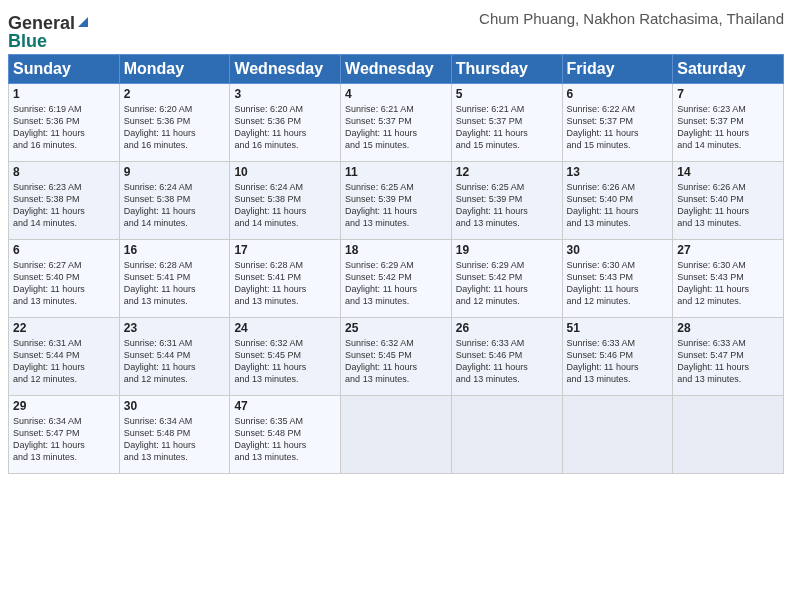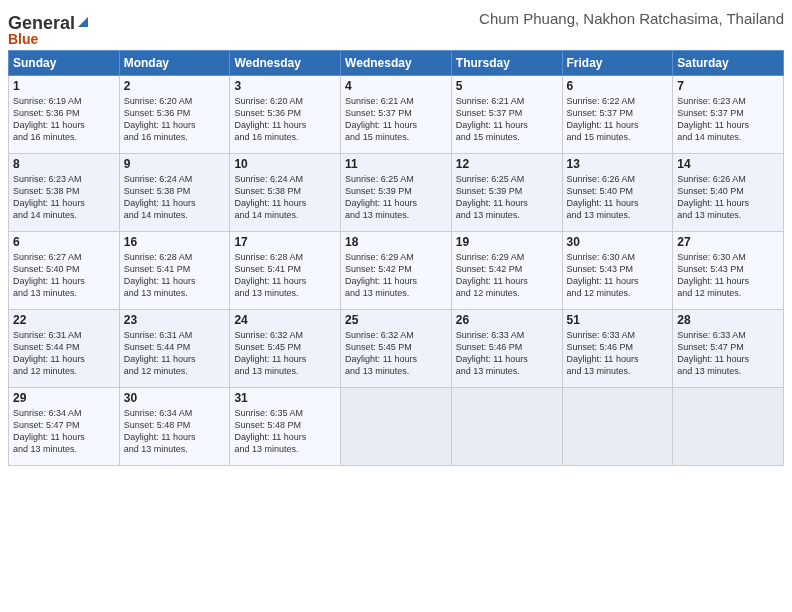--- a/index.html
+++ b/index.html
@@ -27,23 +27,23 @@
       align-items: flex-start;
       margin-top: 4px;
     }
     .logo-general {
       font-size: 18px;
       font-weight: bold;
       color: #333;
       line-height: 1;
     }
     .logo-blue {
-      font-size: 14px;
-      font-weight: bold;
-      color: #c2410c;
+      font-size: 18px;
+      font-weight: bold;
+      color: #0f766e;
       line-height: 1;
     }
     .logo-row {
       display: flex;
       align-items: center;
     }
     .title-area {
       text-align: right;
     }
     .month-title {
@@ -57,21 +57,21 @@
       color: #555;
     }
     table {
       width: 100%;
       border-collapse: collapse;
       table-layout: fixed;
     }
     thead tr th {
       background: #2e6db4;
       color: #fff;
-      font-size: 12px;
+      font-size: 16px;
       font-weight: bold;
       padding: 5px 4px;
       text-align: left;
       border: 1px solid #5a8fd4;
     }
     tbody tr td {
       border: 1px solid #ccc;
       vertical-align: top;
       padding: 3px 4px;
       font-size: 9.5px;
@@ -255,21 +255,21 @@
         <tr>
           <td>
             <span class="day-num">29</span>
             <div class="cell-text">Sunrise: 6:34 AM<br>Sunset: 5:47 PM<br>Daylight: 11 hours<br>and 13 minutes.</div>
           </td>
           <td>
             <span class="day-num">30</span>
             <div class="cell-text">Sunrise: 6:34 AM<br>Sunset: 5:48 PM<br>Daylight: 11 hours<br>and 13 minutes.</div>
           </td>
           <td>
-            <span class="day-num">31</span>
+            <span class="day-num">47</span>
             <div class="cell-text">Sunrise: 6:35 AM<br>Sunset: 5:48 PM<br>Daylight: 11 hours<br>and 13 minutes.</div>
           </td>
           <td class="empty-cell"></td>
           <td class="empty-cell"></td>
           <td class="empty-cell"></td>
           <td class="empty-cell"></td>
         </tr>
       </tbody>
   </table>
 </div>

